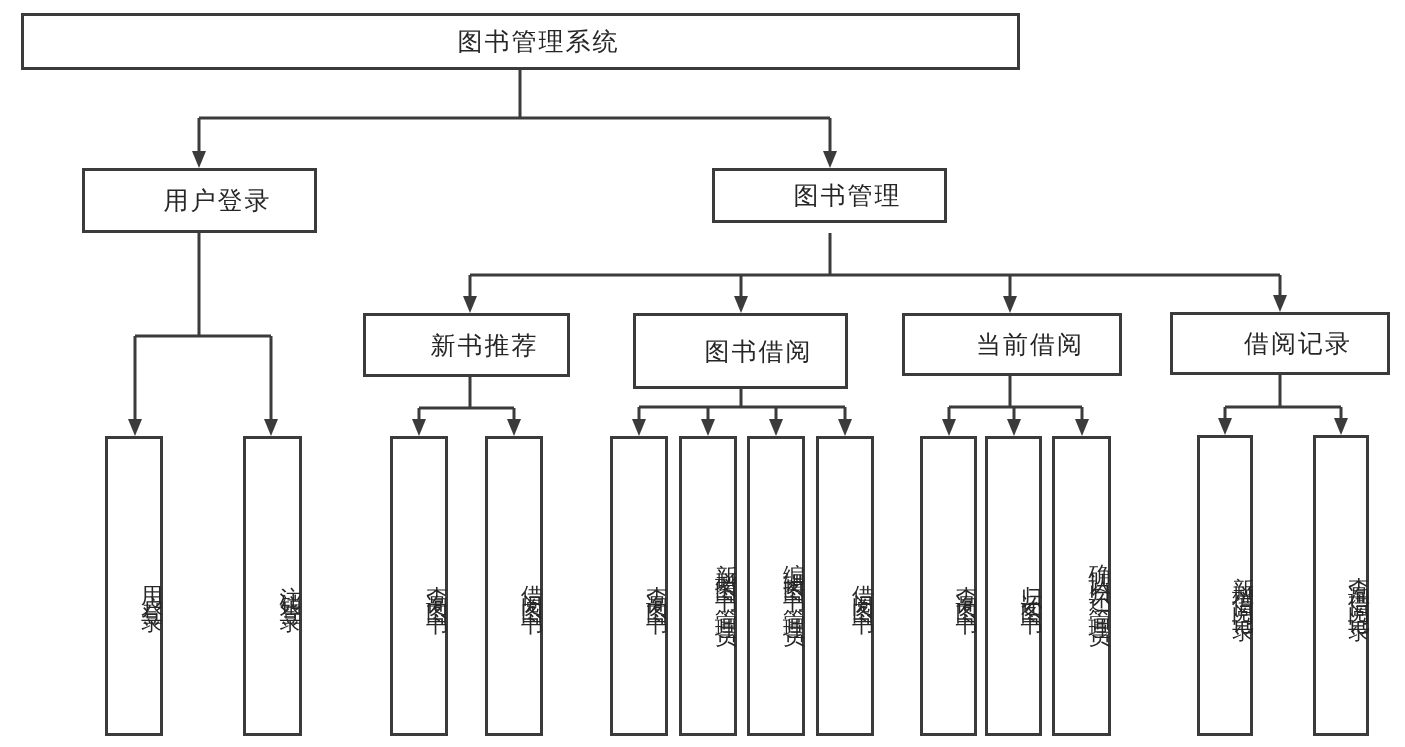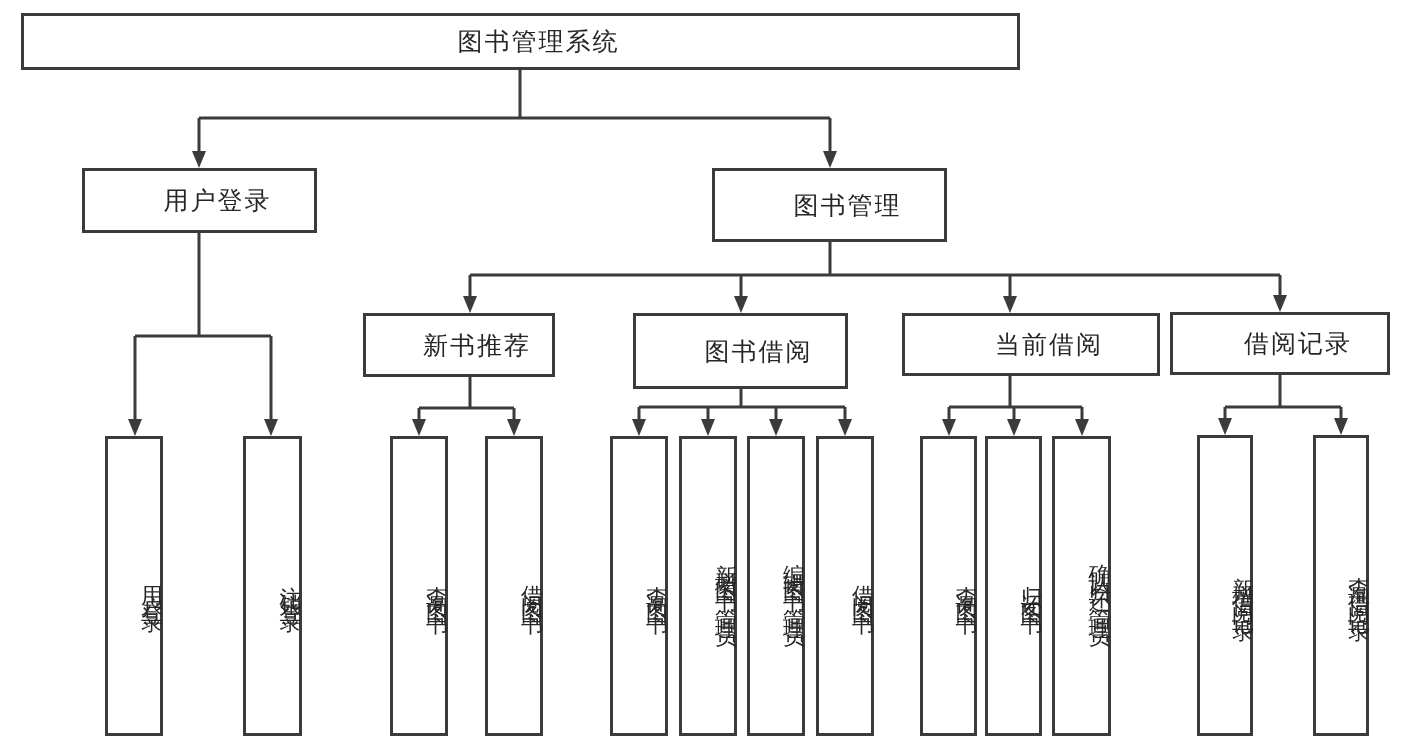--- a/index.html
+++ b/index.html
@@ -36,24 +36,24 @@
     writing-mode: vertical-rl;
     text-orientation: mixed;
     font-size: 22px;
     letter-spacing: 9px;
     color: #262626;
     line-height: 1;
   }
   
   .b-root     { left: 21px;   top: 13px;  width: 999px; height: 57px; }
   .b-l2-0     { left: 82px;   top: 168px; width: 235px; height: 65px; }
-  .b-l2-1     { left: 712px;  top: 168px; width: 235px; height: 74px; }
-  .b-l3-0     { left: 363px;  top: 313px; width: 192px; height: 64px; }
+  .b-l2-1     { left: 712px;  top: 168px; width: 235px; height: 55px; }
+  .b-l3-0     { left: 363px;  top: 313px; width: 207px; height: 64px; }
   .b-l3-1     { left: 633px;  top: 313px; width: 215px; height: 76px; }
-  .b-l3-2     { left: 902px;  top: 313px; width: 258px; height: 63px; }
+  .b-l3-2     { left: 902px;  top: 313px; width: 220px; height: 63px; }
   .b-l3-3     { left: 1170px; top: 312px; width: 220px; height: 63px; }
   .b-login-0  { left: 105px;  top: 436px; width: 58px;  height: 300px; }
   .b-login-1  { left: 243px;  top: 436px; width: 59px;  height: 300px; }
   .b-new-0    { left: 390px;  top: 436px; width: 58px;  height: 300px; }
   .b-new-1    { left: 485px;  top: 436px; width: 58px;  height: 300px; }
   .b-borrow-0 { left: 610px;  top: 436px; width: 58px;  height: 300px; }
   .b-borrow-1 { left: 679px;  top: 436px; width: 58px;  height: 300px; }
   .b-borrow-2 { left: 747px;  top: 436px; width: 58px;  height: 300px; }
   .b-borrow-3 { left: 816px;  top: 436px; width: 58px;  height: 300px; }
   .b-cur-0    { left: 920px;  top: 436px; width: 57px;  height: 300px; }

